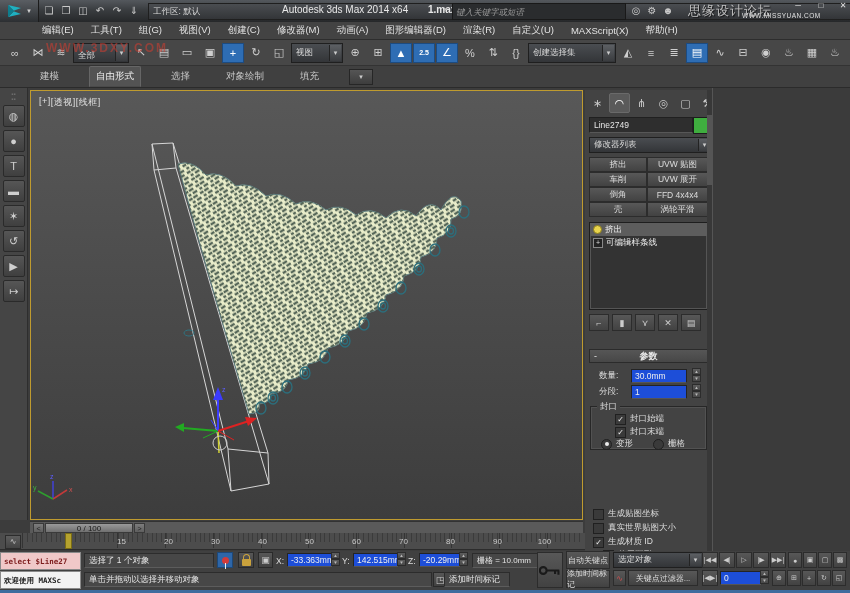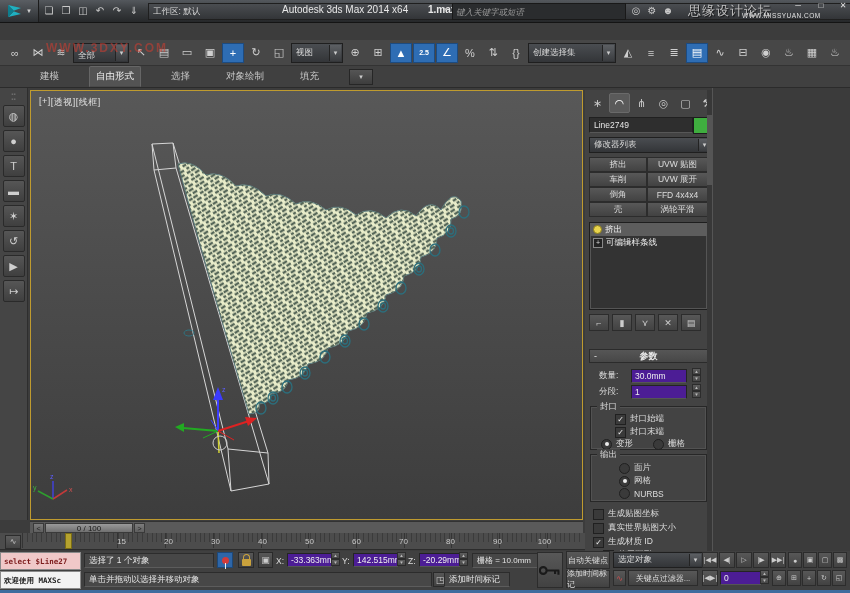--- a/index.html
+++ b/index.html
@@ -96,21 +96,21 @@
   .plusbox{width:8px;height:8px;background:#222;border:1px solid #888;color:#ddd;font-size:7px;
     line-height:7px;text-align:center;}
   #cp-stacktools{position:absolute;left:4px;top:224px;width:119px;display:flex;gap:3px;}
   .stbtn{width:18px;height:15px;background:linear-gradient(#585858,#424242);border:1px solid #2c2c2c;
     color:#ccc;font-size:9px;display:flex;align-items:center;justify-content:center;}
   .rollout{position:absolute;left:4px;top:259px;width:119px;height:14px;
     background:linear-gradient(#565656,#474747);border:1px solid #2b2b2b;color:#e8e8e8;
     font-size:9px;font-weight:bold;display:flex;align-items:center;justify-content:center;box-sizing:border-box;}
   .rollout .minus{position:absolute;left:4px;font-weight:normal;}
   .prow{position:absolute;font-size:8.5px;color:#ddd;display:flex;align-items:center;}
-  .pfield{background:#4c1d95;border:1px solid #242424;border-bottom-color:#555;color:#eee;
+  .pfield{background:#1d4ed8;border:1px solid #242424;border-bottom-color:#555;color:#eee;
     font-size:8.5px;padding:0 3px;height:12px;line-height:12px;box-sizing:content-box;}
   .spin{display:inline-flex;flex-direction:column;width:9px;height:14px;margin-left:1px;}
   .spin i{flex:1;background:linear-gradient(#5d5d5d,#474747);border:1px solid #2c2c2c;color:#bbb;
     font-style:normal;font-size:4.5px;line-height:5px;text-align:center;}
   .groupbox{position:absolute;border:1px solid #272727;box-shadow:inset 0 0 0 1px #525252;}
   .grouplabel{position:absolute;top:-6px;left:6px;background:#434343;padding:0 3px;font-size:8.5px;color:#ddd;}
   .cb{width:9px;height:9px;background:#3a3a3a;border:1px solid #202020;display:inline-flex;
     align-items:center;justify-content:center;color:#f0f0f0;font-size:8px;margin-right:4px;flex:none;}
   .rd{width:9px;height:9px;border-radius:50%;background:#3a3a3a;border:1px solid #202020;
     display:inline-block;margin-right:4px;position:relative;flex:none;}
@@ -205,20 +205,35 @@
     <span class="abs infoicon" style="left:629px">◎</span>
     <span class="abs infoicon" style="left:645px">⚙</span>
     <span class="abs infoicon" style="left:661px">☻</span>
     <span class="abs winbtn" style="left:790px">─</span>
     <span class="abs winbtn" style="left:813px">□</span>
     <span class="abs winbtn" style="left:835px">✕</span>
   </div>
   <div id="wm-forum" class="abs">思缘设计论坛</div>
   <div id="wm-site" class="abs">WWW.MISSYUAN.COM</div>
 
+  <div id="menubar" class="abs">
+
+  <div class="menu-item">编辑(E)</div>
+      <div class="menu-item">工具(T)</div>
+      <div class="menu-item">组(G)</div>
+      <div class="menu-item">视图(V)</div>
+      <div class="menu-item">创建(C)</div>
+      <div class="menu-item">修改器(M)</div>
+      <div class="menu-item">动画(A)</div>
+      <div class="menu-item">图形编辑器(D)</div>
+      <div class="menu-item">渲染(R)</div>
+      <div class="menu-item">自定义(U)</div>
+      <div class="menu-item">MAXScript(X)</div>
+      <div class="menu-item">帮助(H)</div>
+    </div>
 
   <div id="toolbar" class="abs">
 
   <div class="tbtn">
         <span class="g">∞</span>
       </div>
       <div class="tbtn">
         <span class="g">⋈</span>
       </div>
       <div class="tbtn">
@@ -530,35 +545,20 @@
       <div class="prow" style="left:10px;top:31px">
         <span class="rd sel"></span>
           <span>变形</span>
       </div>
       <div class="prow" style="left:62px;top:31px">
         <span class="rd"></span>
           <span>栅格</span>
       </div>
     </div>
 
-    <div class="groupbox" style="left:5px;top:364px;width:115px;height:46px">
-      <span class="grouplabel">输出</span>
-      <div class="prow" style="left:28px;top:7px">
-        <span class="rd"></span>
-          <span>面片</span>
-      </div>
-      <div class="prow" style="left:28px;top:20px">
-        <span class="rd sel"></span>
-          <span>网格</span>
-      </div>
-      <div class="prow" style="left:28px;top:33px">
-        <span class="rd"></span>
-          <span>NURBS</span>
-      </div>
-    </div>
 
     <div class="prow" style="left:8px;top:418px">
       <span class="cb"></span>
         <span>生成贴图坐标</span>
     </div>
     <div class="prow" style="left:8px;top:432px">
       <span class="cb"></span>
         <span>真实世界贴图大小</span>
     </div>
     <div class="prow" style="left:8px;top:446px">

